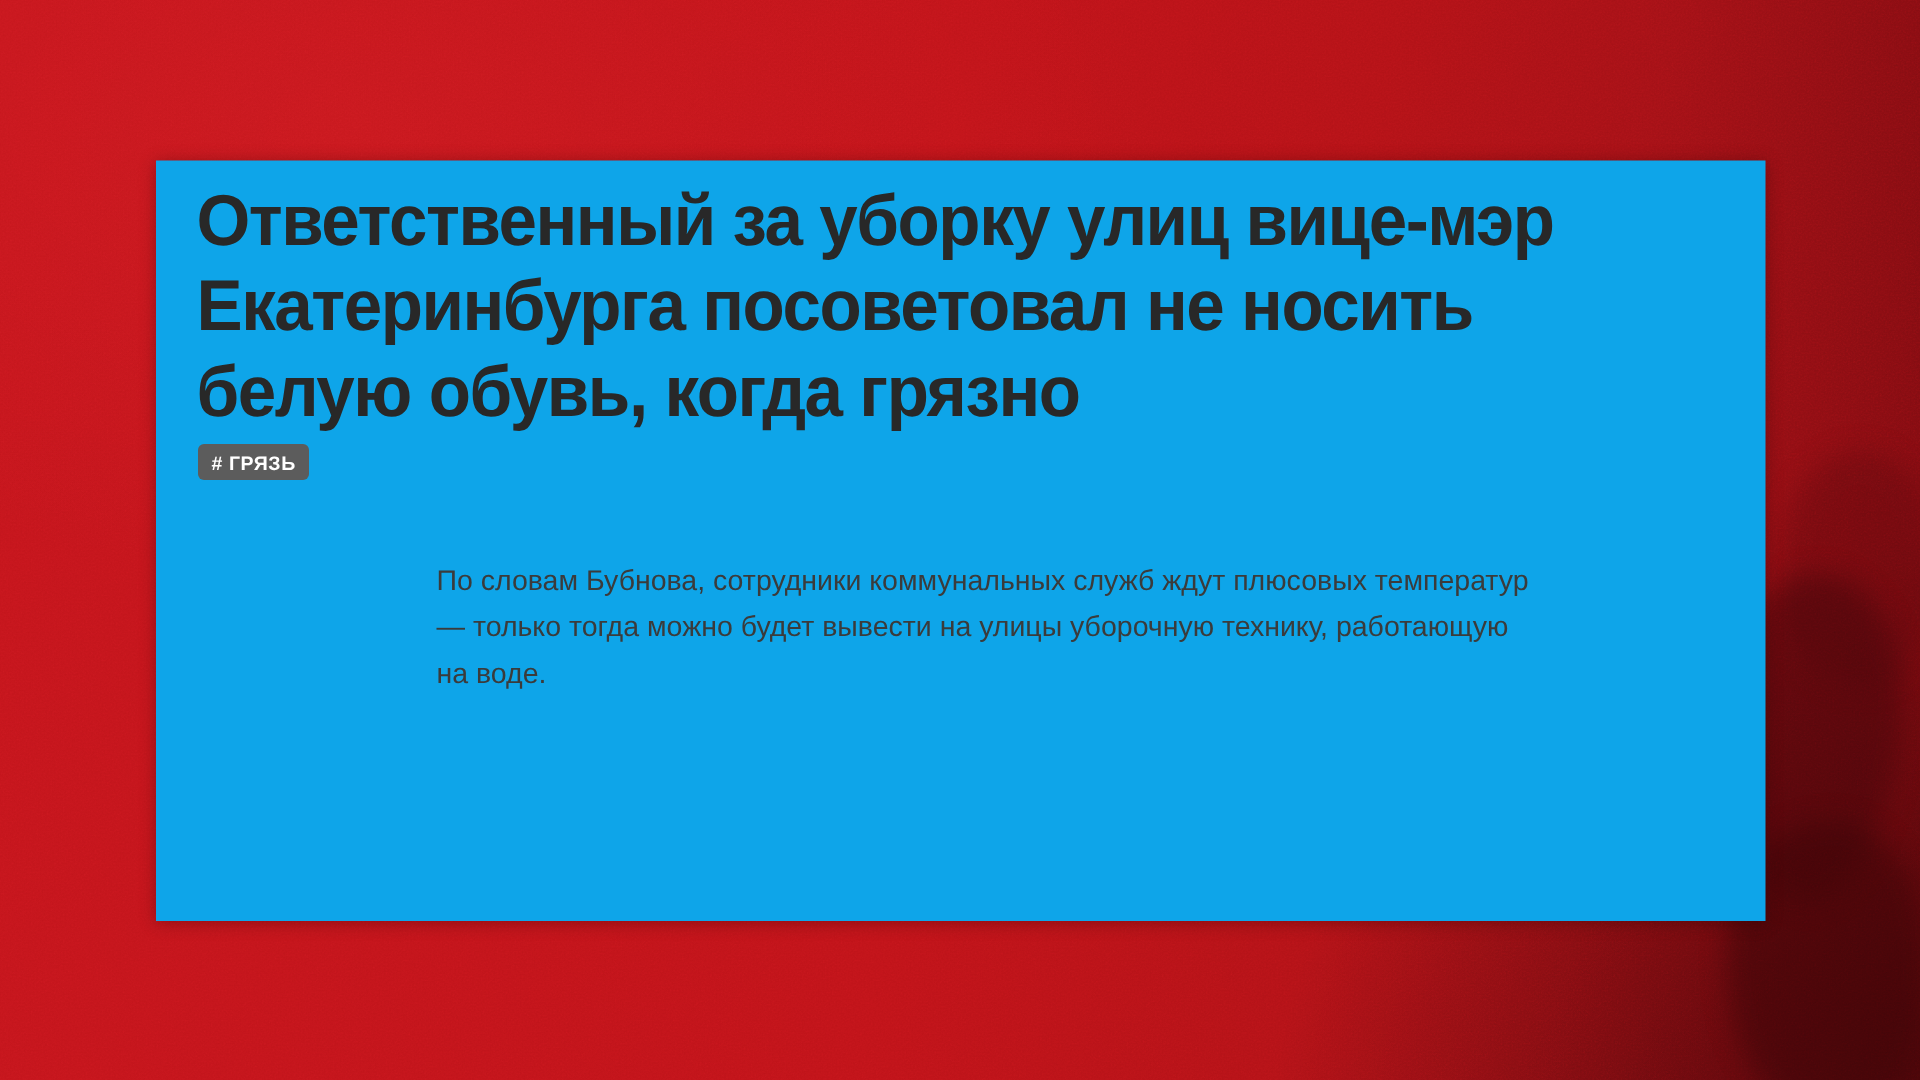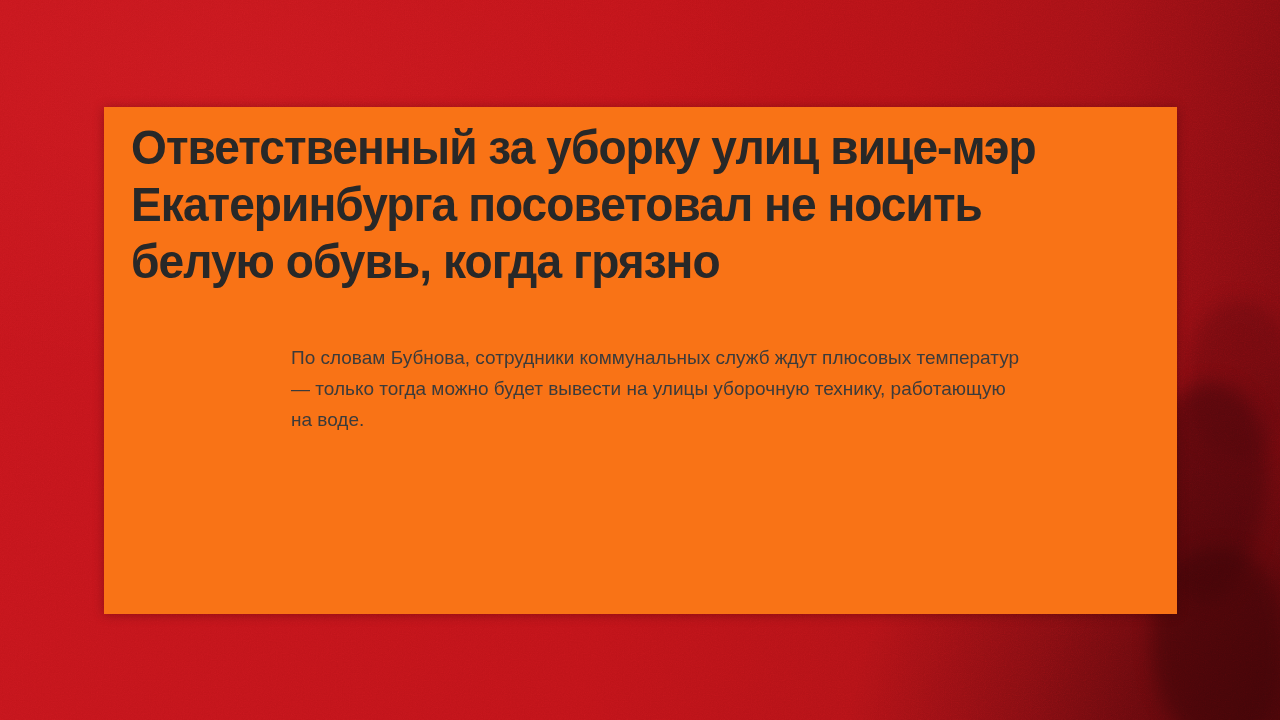--- a/index.html
+++ b/index.html
@@ -63,21 +63,21 @@
   }
 
   
   .card {
     position: absolute;
     left: 104px;
     top: 107px;
     width: 1073px;
     height: 507px;
     box-sizing: border-box;
-    background: #f97316;
+    background: #0ea5e9;
     box-shadow: 0 1px 10px rgba(40, 0, 0, 0.35);
     padding: 12px 30px 0 27px;
     overflow: hidden;
   }
 
   .title {
     margin: 0;
     font-size: 48px;
     line-height: 57px;
     font-weight: 700;
@@ -145,20 +145,23 @@
   </div>
 
   <article class="card">
 
     <h1 class="title">
       <span class="tl">Ответственный за уборку улиц вице-мэр</span>
       <span class="tl">Екатеринбурга посоветовал не носить</span>
       <span class="tl">белую обувь, когда грязно</span>
     </h1>
 
+    <div class="tag-row">
+      <a class="tag" href="#"># ГРЯЗЬ</a>
+    </div>
 
     <div class="body-col">
       <p>По словам Бубнова, сотрудники коммунальных служб ждут плюсовых температур — только тогда можно будет вывести на улицы уборочную технику, работающую на воде.</p>
     </div>
 
   </article>
 
 </div>
 
 </body></html>

